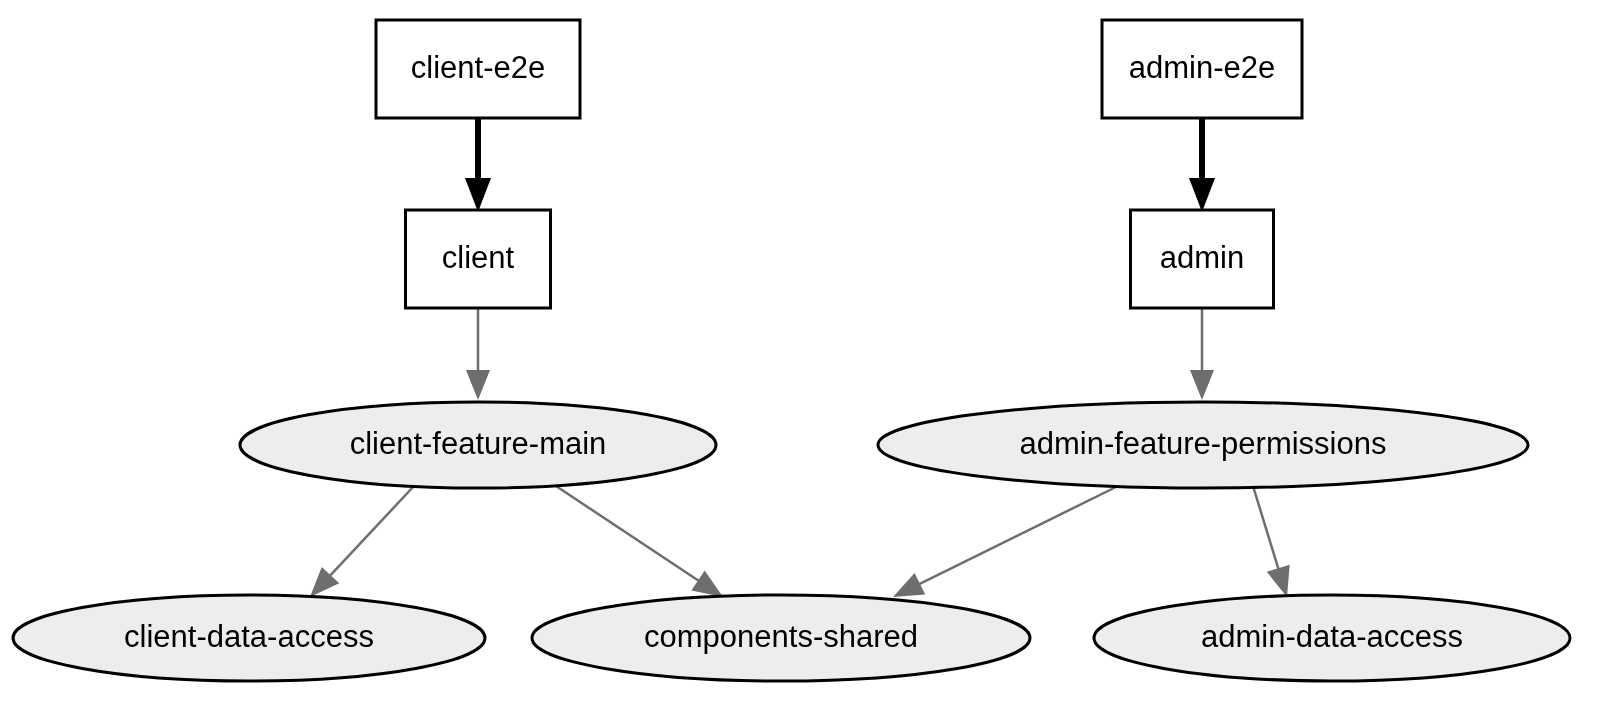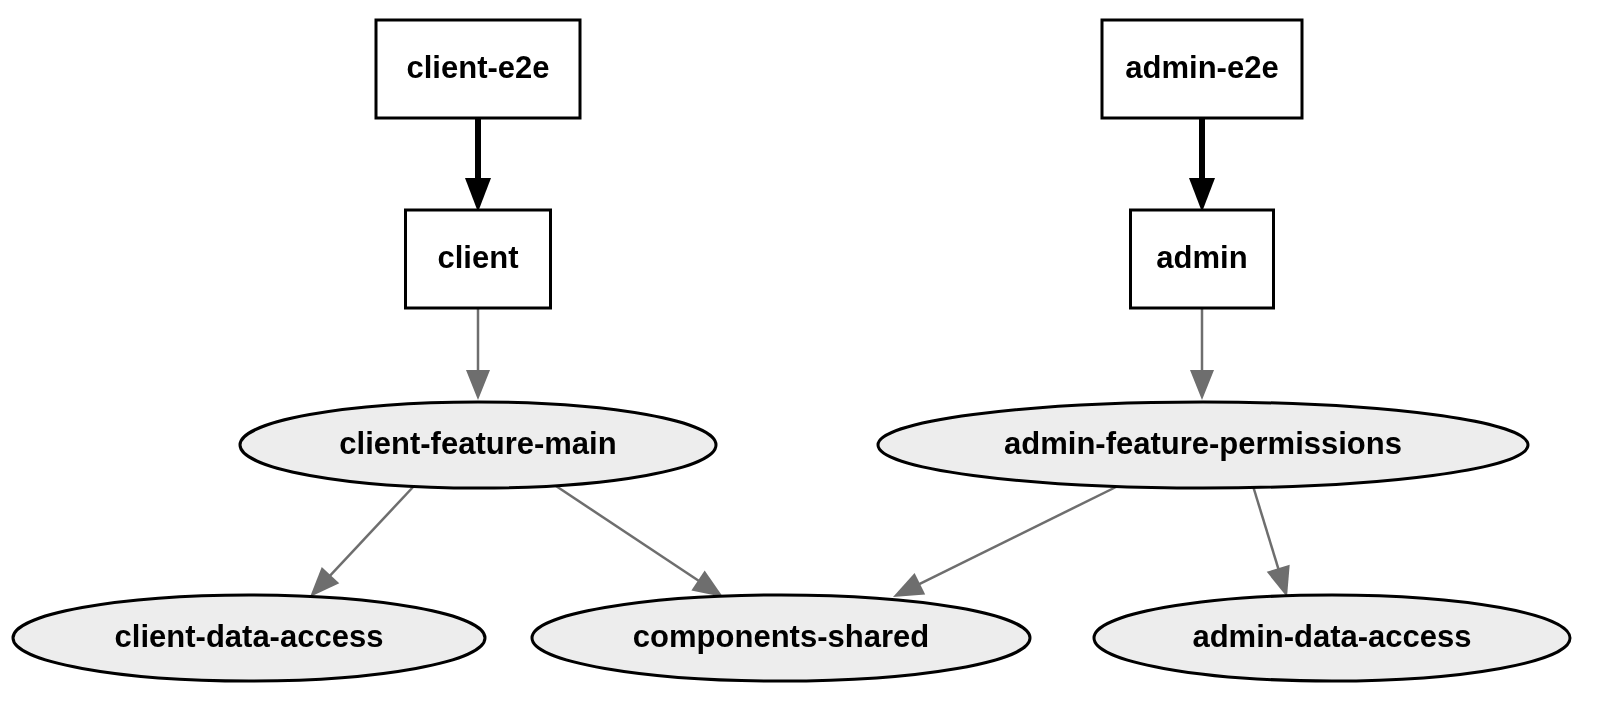--- a/index.html
+++ b/index.html
@@ -10,21 +10,20 @@
   }
   body {
     font-family: "Liberation Sans", sans-serif;
   }
   #graph-canvas {
     position: relative;
     width: 1600px;
     height: 720px;
     background: #ffffff;
     overflow: hidden;
-    font-weight: bold;
   }
   #graph-svg {
     position: absolute;
     top: 0;
     left: 0;
     width: 1600px;
     height: 720px;
   }
   .node-label {
     font-family: "Liberation Sans", sans-serif;

